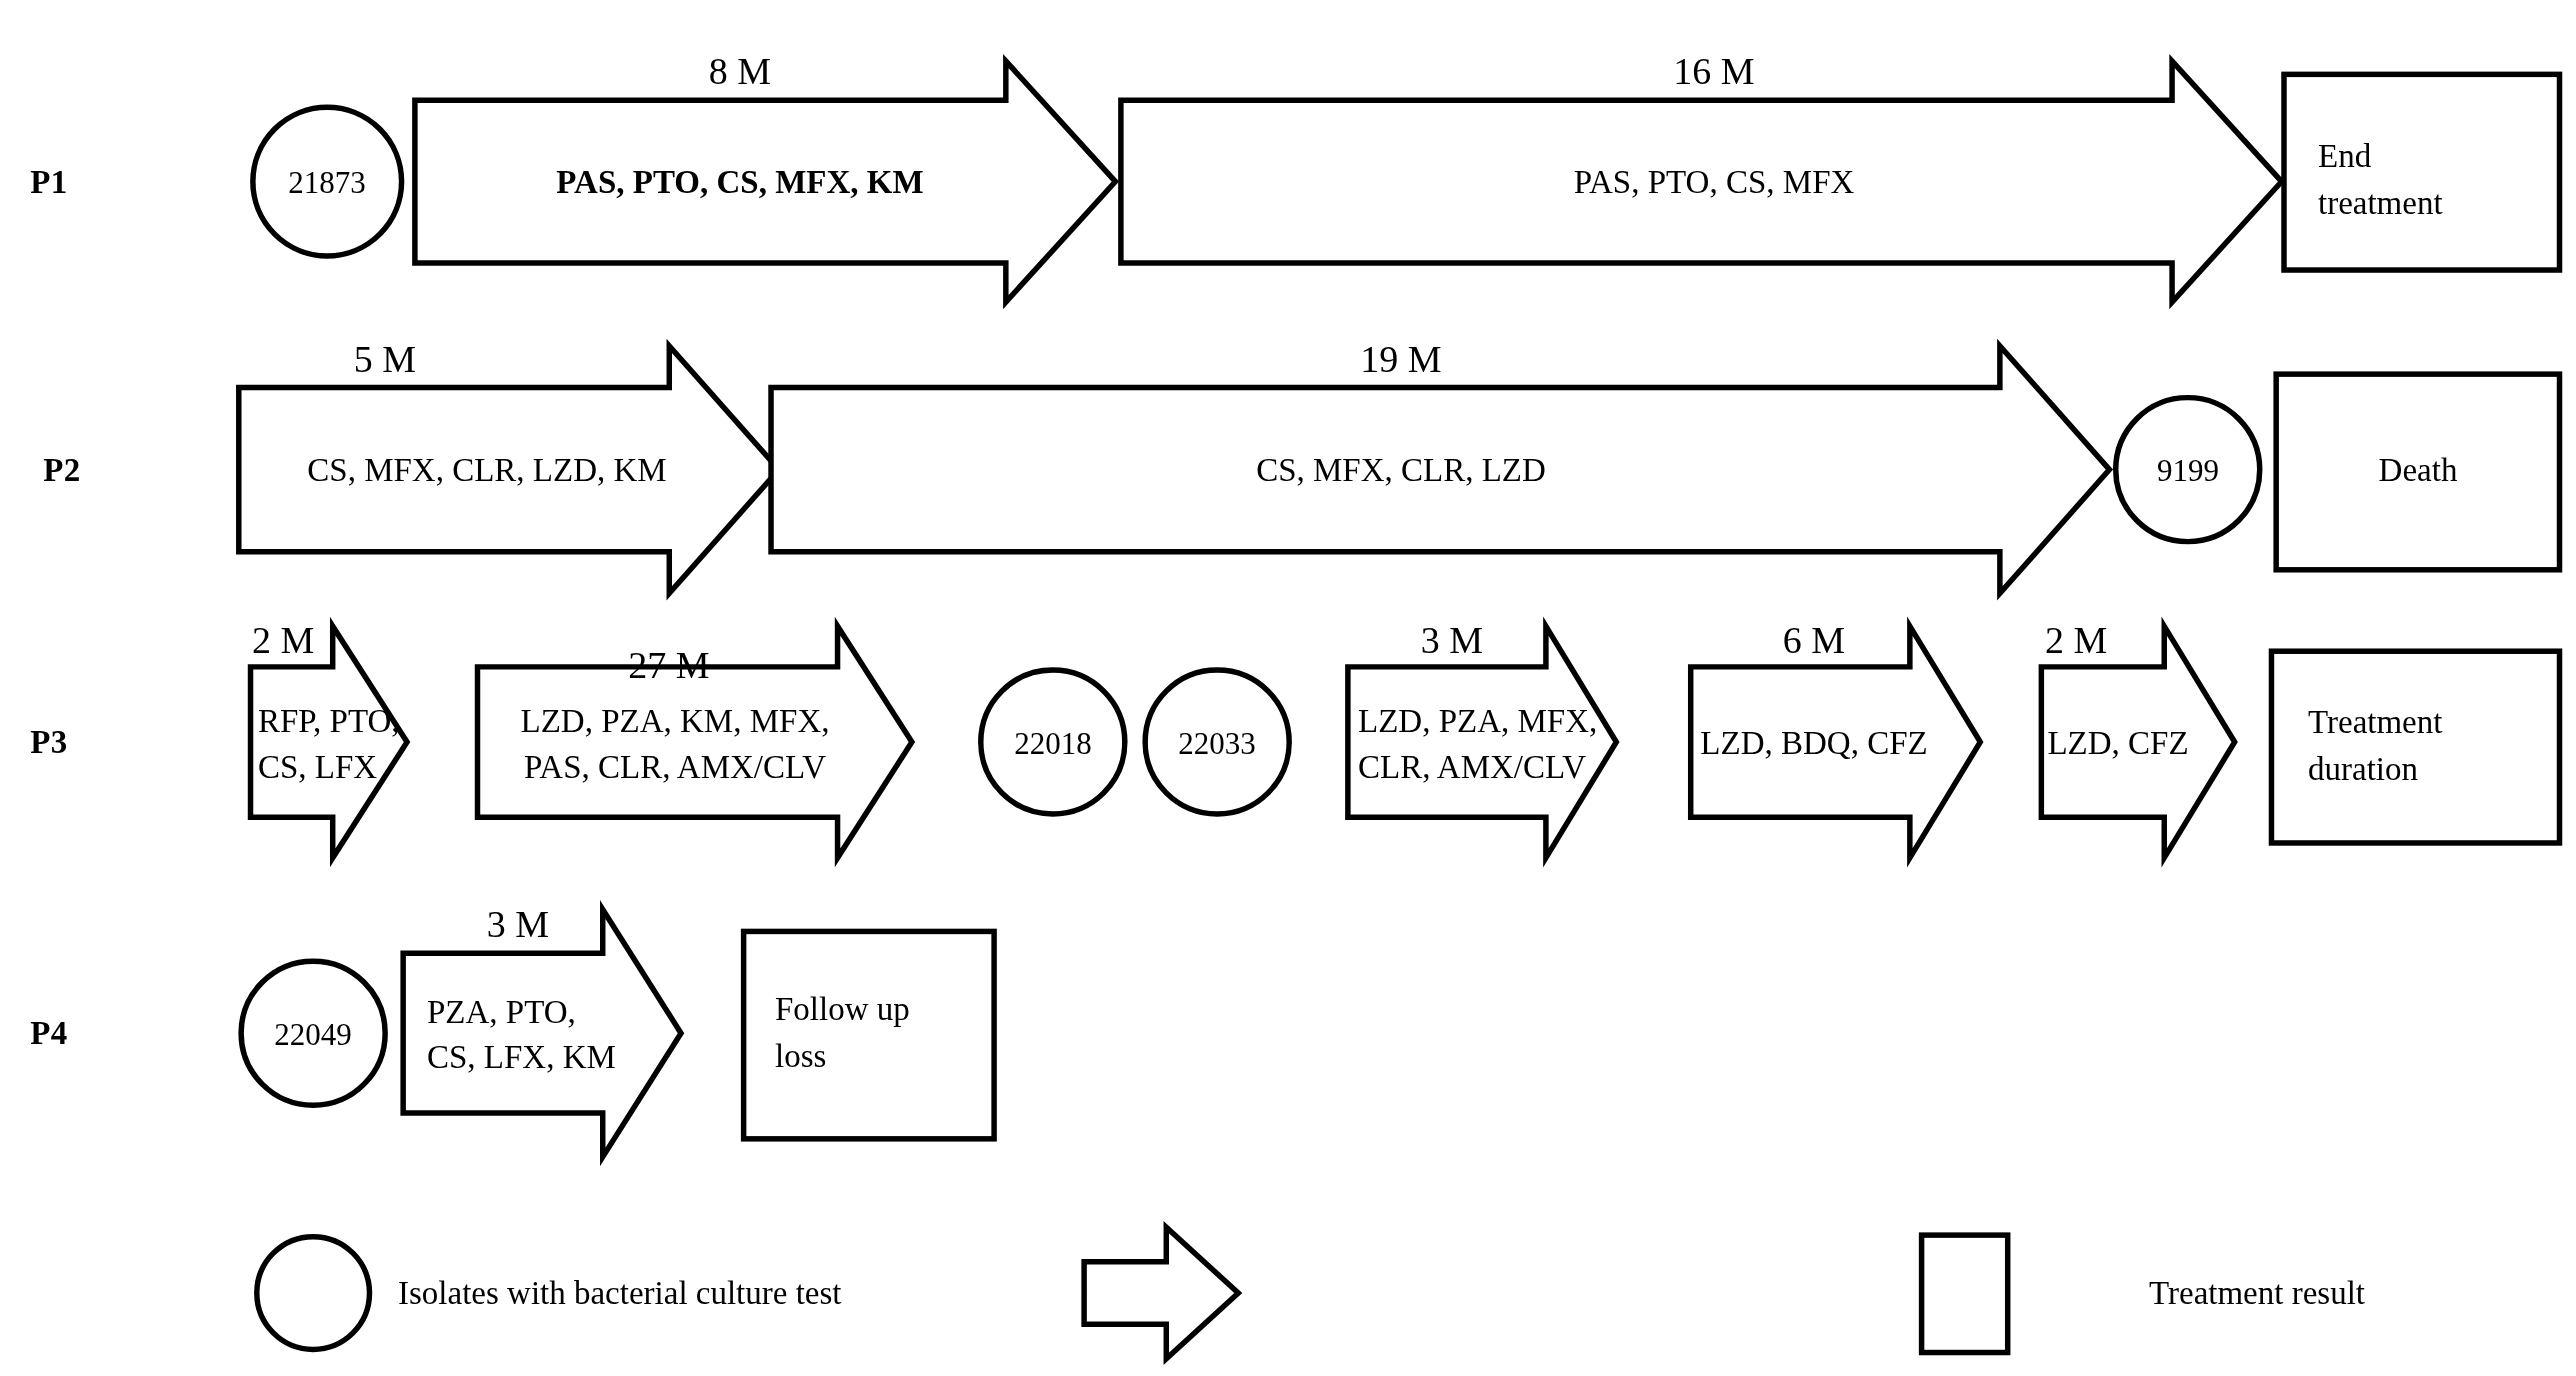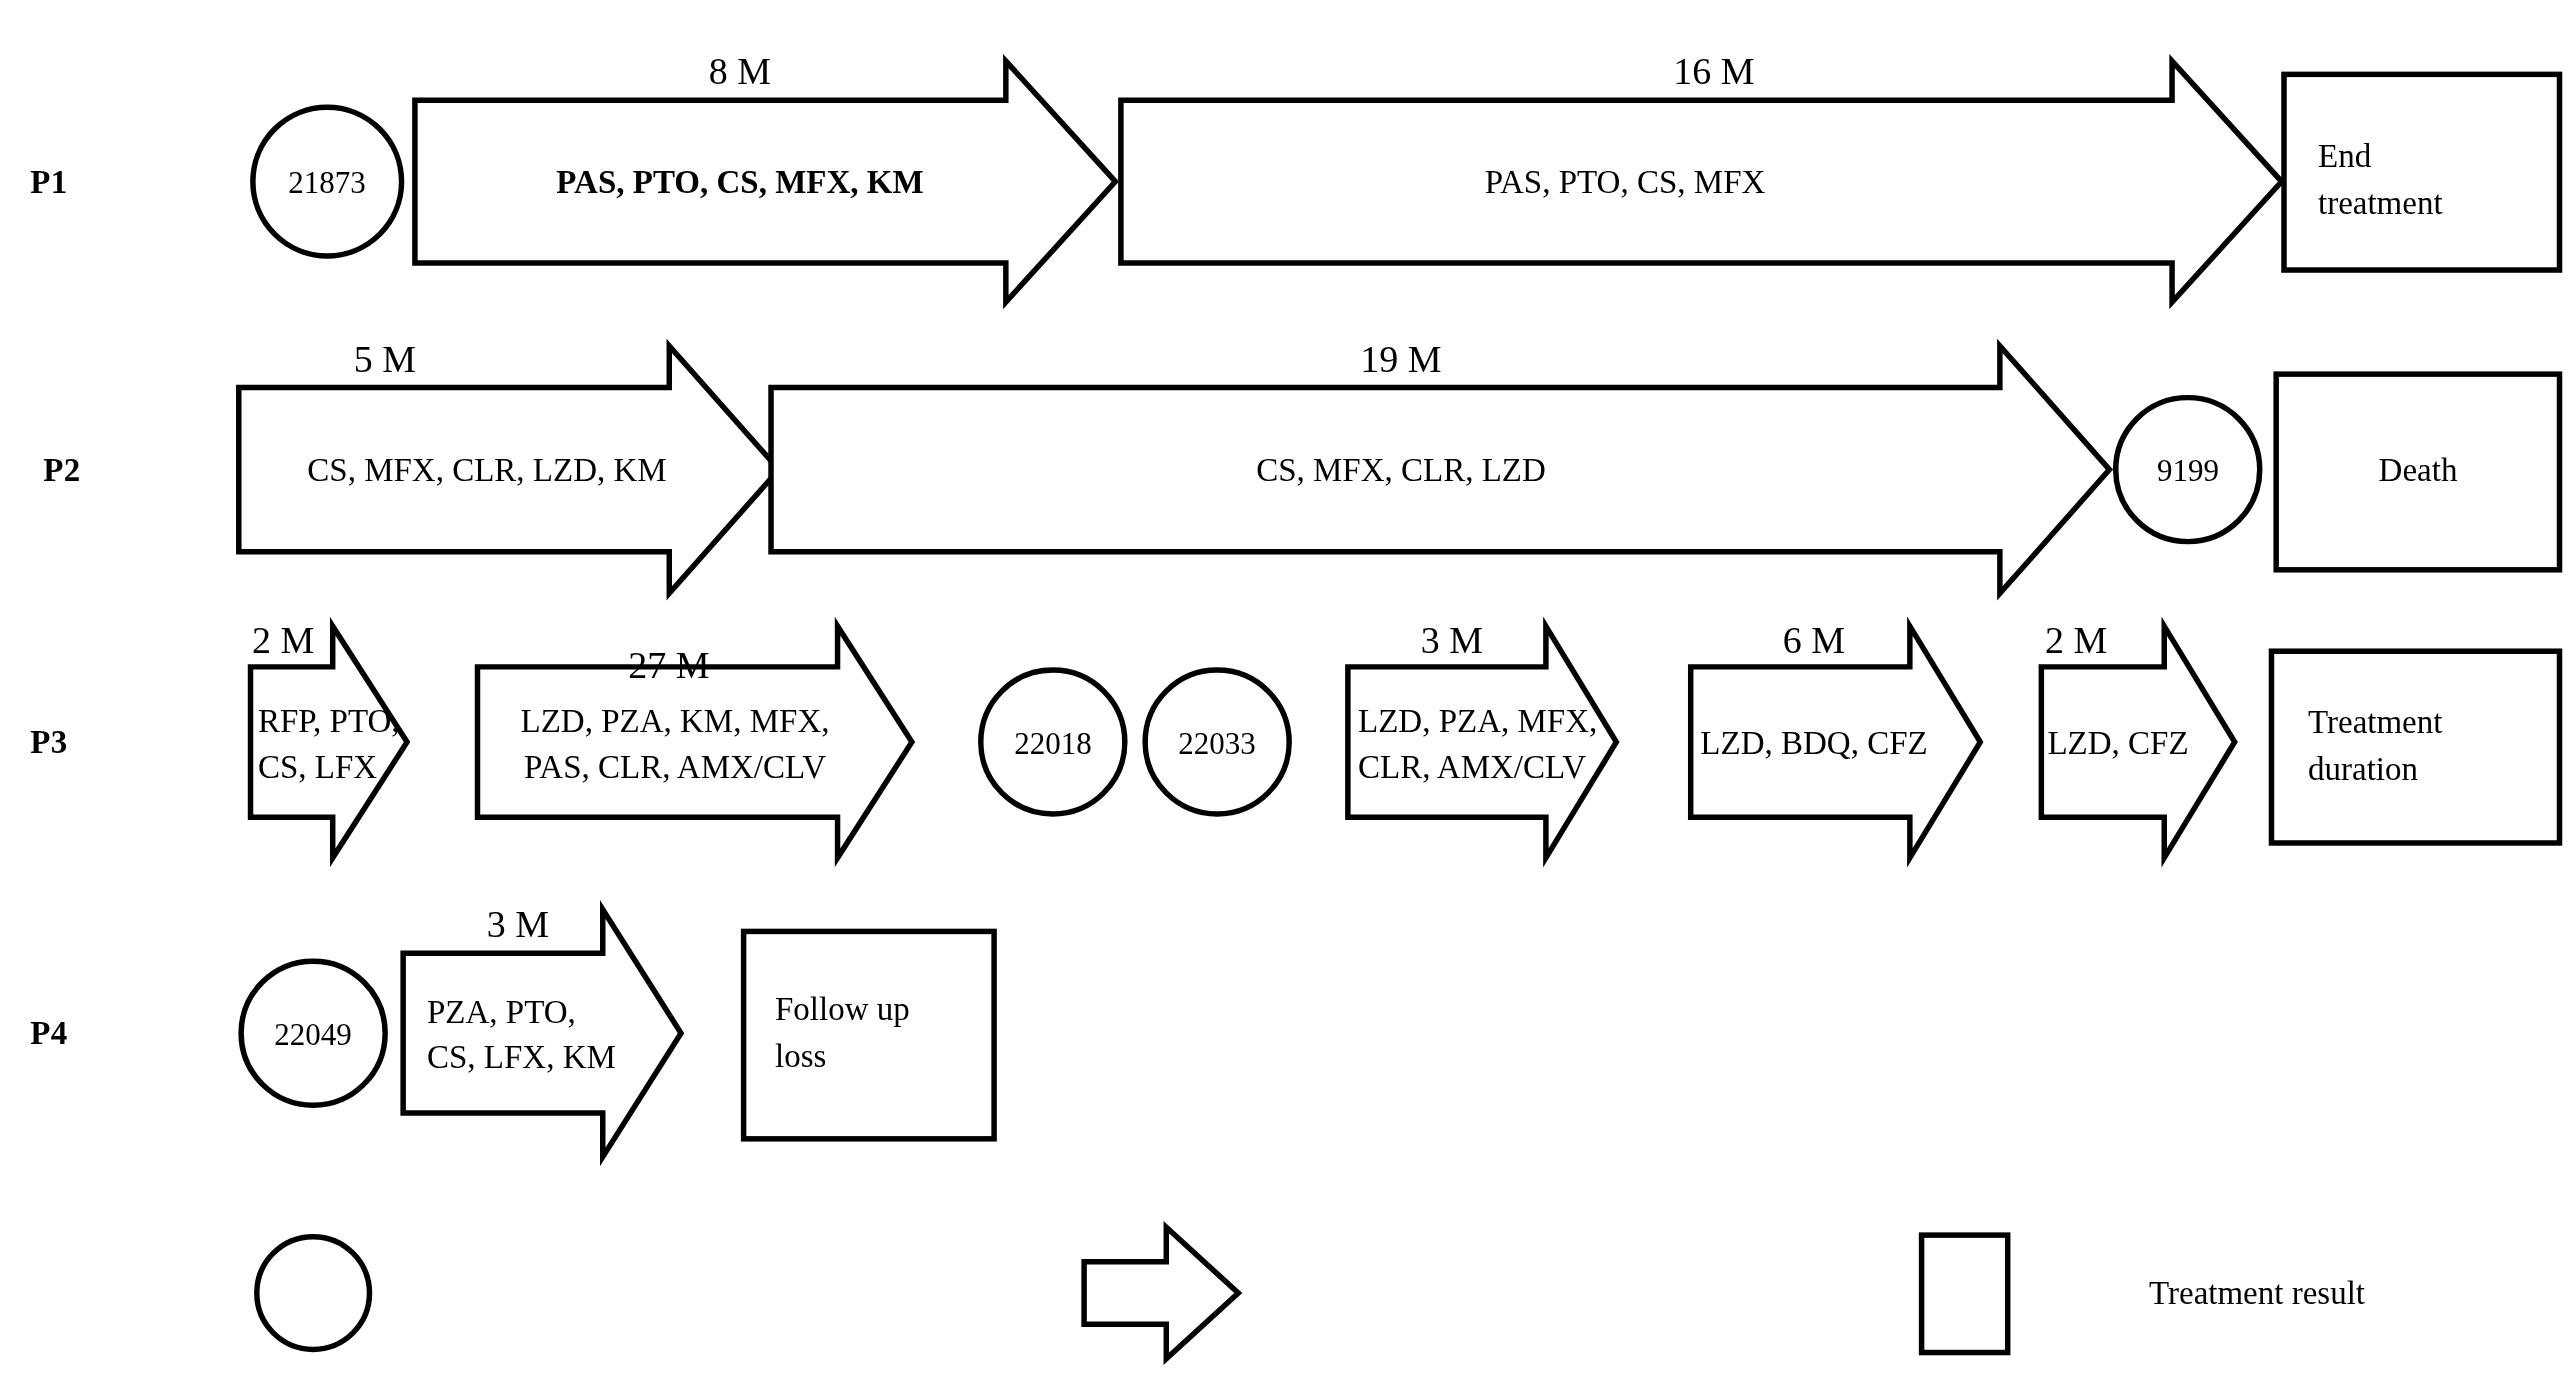--- a/index.html
+++ b/index.html
@@ -75,21 +75,21 @@
       <path d="M 1385 1612 L 1490 1612 L 1490 1568 L 1582 1652 L 1490 1736 L 1490 1692 L 1385 1692 Z"></path>
       <rect x="2455" y="1578" width="110" height="150"></rect>
     </g>
   </svg>
 
   <div class="lbl rowlabel ctr" style="left:49px;top:182px;text-align:center;">P1</div>
   <div class="lbl circtxt ctr" style="left:327px;top:183px;">21873</div>
   <div class="lbl dur hctr" style="left:740px;top:49px;">8 M</div>
   <div class="lbl reg ctr" style="left:740px;top:182px;font-weight:bold;">PAS, PTO, CS, MFX, KM</div>
   <div class="lbl dur hctr" style="left:1714px;top:49px;">16 M</div>
-  <div class="lbl reg ctr" style="left:1625px;top:182px;">PAS, PTO, CS, MFX</div>
+  <div class="lbl reg ctr" style="left:1714px;top:182px;">PAS, PTO, CS, MFX</div>
   <div class="lbl boxtxt" style="left:2318px;top:135px;">End</div>
   <div class="lbl boxtxt" style="left:2318px;top:182px;">treatment</div>
 
   <div class="lbl rowlabel ctr" style="left:62px;top:470px;">P2</div>
   <div class="lbl dur hctr" style="left:385px;top:337px;">5 M</div>
   <div class="lbl reg ctr" style="left:487px;top:470px;">CS, MFX, CLR, LZD, KM</div>
   <div class="lbl dur hctr" style="left:1401px;top:337px;">19 M</div>
   <div class="lbl reg ctr" style="left:1401px;top:470px;">CS, MFX, CLR, LZD</div>
   <div class="lbl circtxt ctr" style="left:2188px;top:471px;">9199</div>
   <div class="lbl boxtxt ctr" style="left:2418px;top:470px;">Death</div>
@@ -114,16 +114,17 @@
   <div class="lbl boxtxt" style="left:2308px;top:748px;">duration</div>
 
   <div class="lbl rowlabel ctr" style="left:49px;top:1033px;">P4</div>
   <div class="lbl circtxt ctr" style="left:313px;top:1035px;">22049</div>
   <div class="lbl dur hctr" style="left:518px;top:902px;">3 M</div>
   <div class="lbl reg" style="left:427px;top:993px;">PZA, PTO,</div>
   <div class="lbl reg" style="left:427px;top:1038px;">CS, LFX, KM</div>
   <div class="lbl boxtxt" style="left:775px;top:988px;">Follow up</div>
   <div class="lbl boxtxt" style="left:775px;top:1035px;">loss</div>
 
+  <div class="lbl legtxt" style="left:398px;top:1274px;">Isolates with bacterial culture test</div>
   <div class="lbl legtxt" style="left:2149px;top:1274px;">Treatment result</div>
 
 </div>
 
 
 </body></html>

